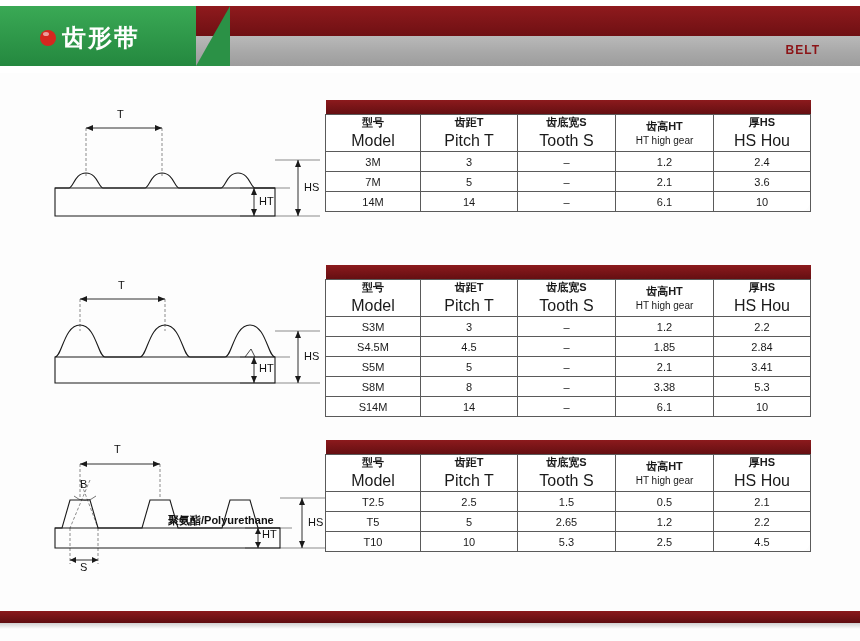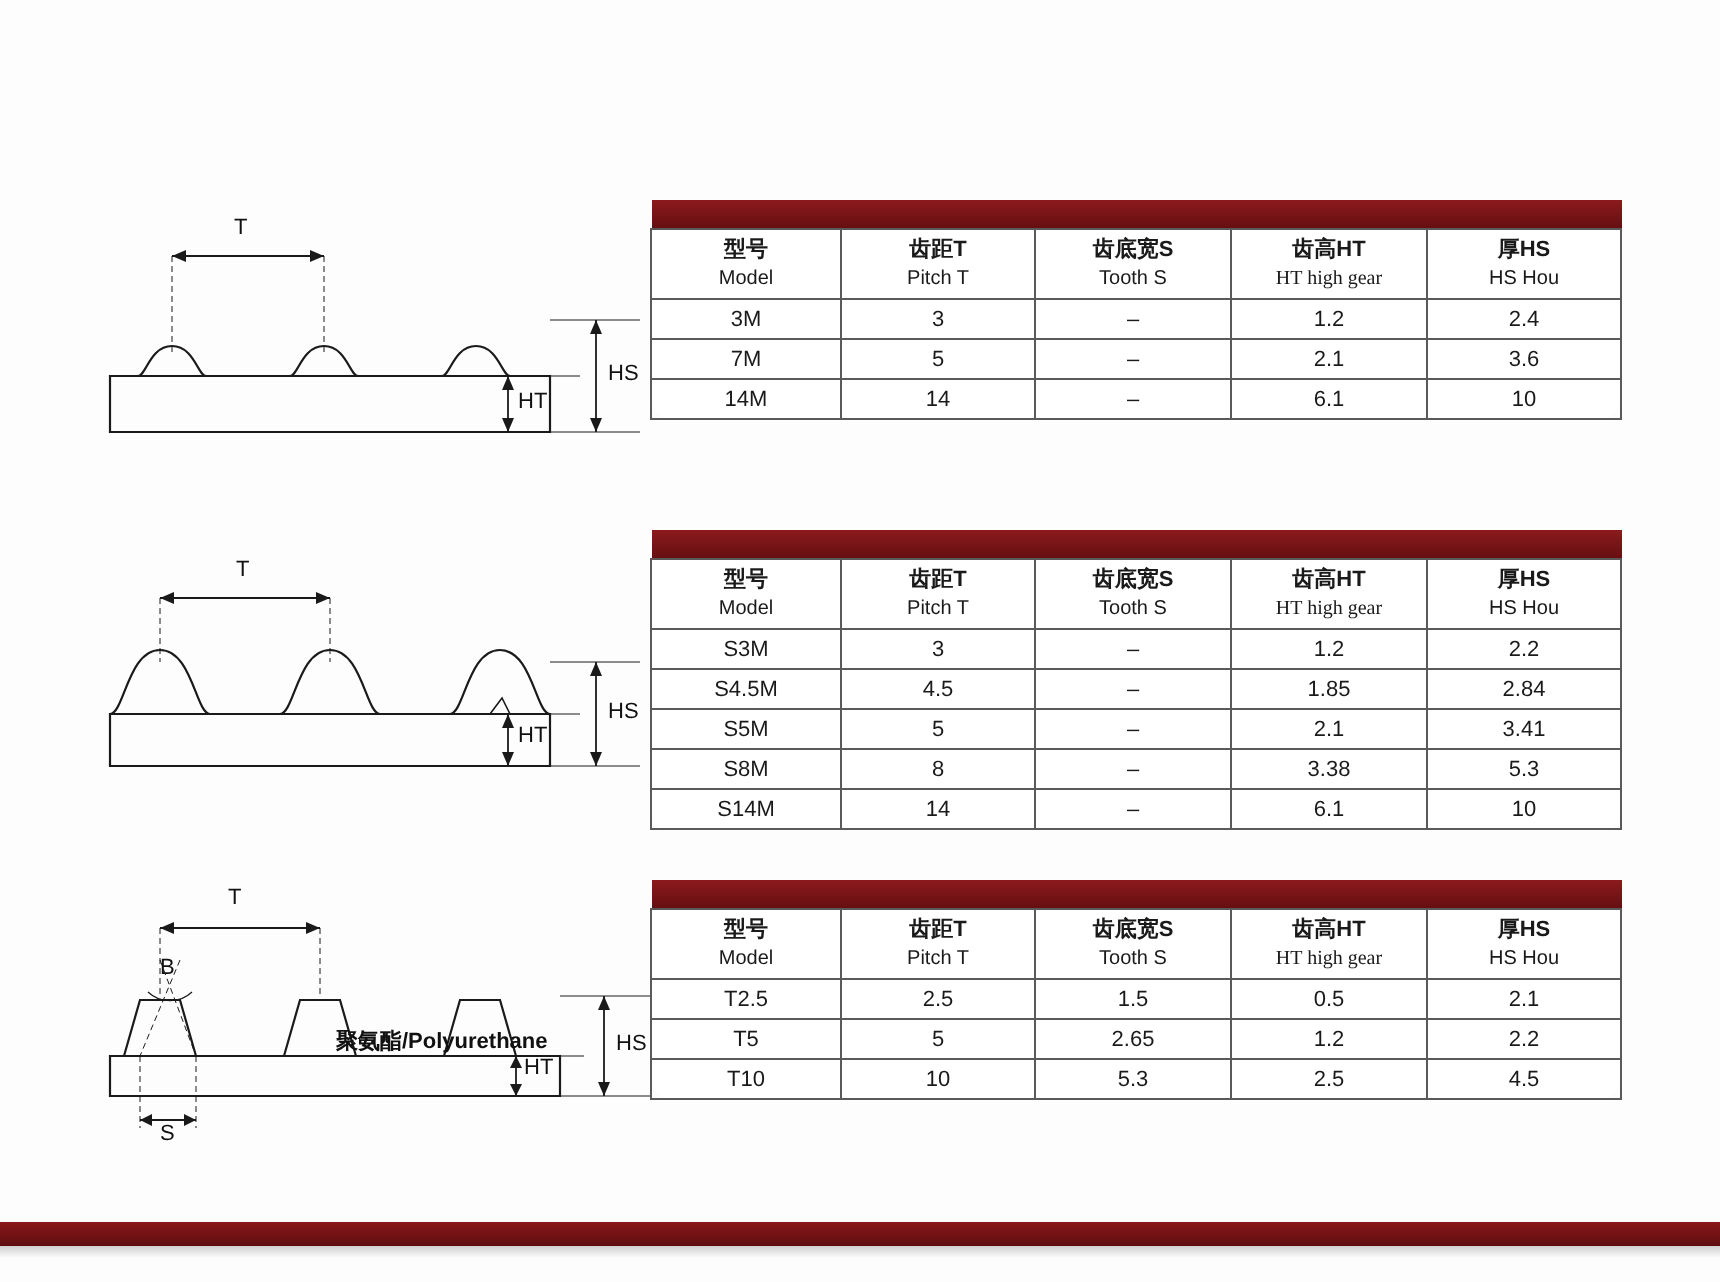--- a/index.html
+++ b/index.html
@@ -133,22 +133,22 @@
     color: #1a1a1a;
     padding: 0;
   }
   table.spec th {
     height: 34px;
     font-weight: normal;
     line-height: 1.35;
     background: #ffffff;
   }
   table.spec th .cn { font-weight: bold; font-size: 11px; display: block; }
-  table.spec th .en { font-weight: normal; font-size: 10px; display: block; }
-  table.spec th .en.small { font-size: 10px; font-family: Liberation Serif, serif; }
+  table.spec th .en { font-weight: normal; font-size: 16px; display: block; }
+  table.spec th .en.small { font-size: 10px; }
   table.spec td { height: 19px; }
 
   
   .lbl {
     position: absolute;
     font-size: 11px;
     color: #111;
     font-family: "Liberation Sans", sans-serif;
     white-space: nowrap;
   }
@@ -157,20 +157,28 @@
     font-size: 11px;
     color: #111;
     white-space: nowrap;
   }
 </style>
 </head>
 <body>
 
 <div id="page">
 
+  <div class="header">
+    <div class="header-dark"></div>
+    <div class="header-gray"></div>
+    <div class="header-green"></div>
+    <div class="header-bullet"></div>
+    <div class="header-title">齿形带</div>
+    <div class="header-en">BELT</div>
+  </div>
 
   <div class="block" style="left:40px; top:98px; width:280px; height:130px;">
     <svg width="280" height="130" viewBox="0 0 280 130">
 
       <path d="M15,90 L15,118 L235,118 L235,90 L215,90
                C211,90 209,75 198,75 C187,75 185,90 181,90
                L139,90 C135,90 133,75 122,75 C111,75 109,90 105,90
                L63,90 C59,90 57,75 46,75 C35,75 33,90 29,90 Z" fill="none" stroke="#1a1a1a" stroke-width="1.1"></path>
 
       <line x1="15" y1="90" x2="235" y2="90" stroke="#1a1a1a" stroke-width="1.1"></line>

